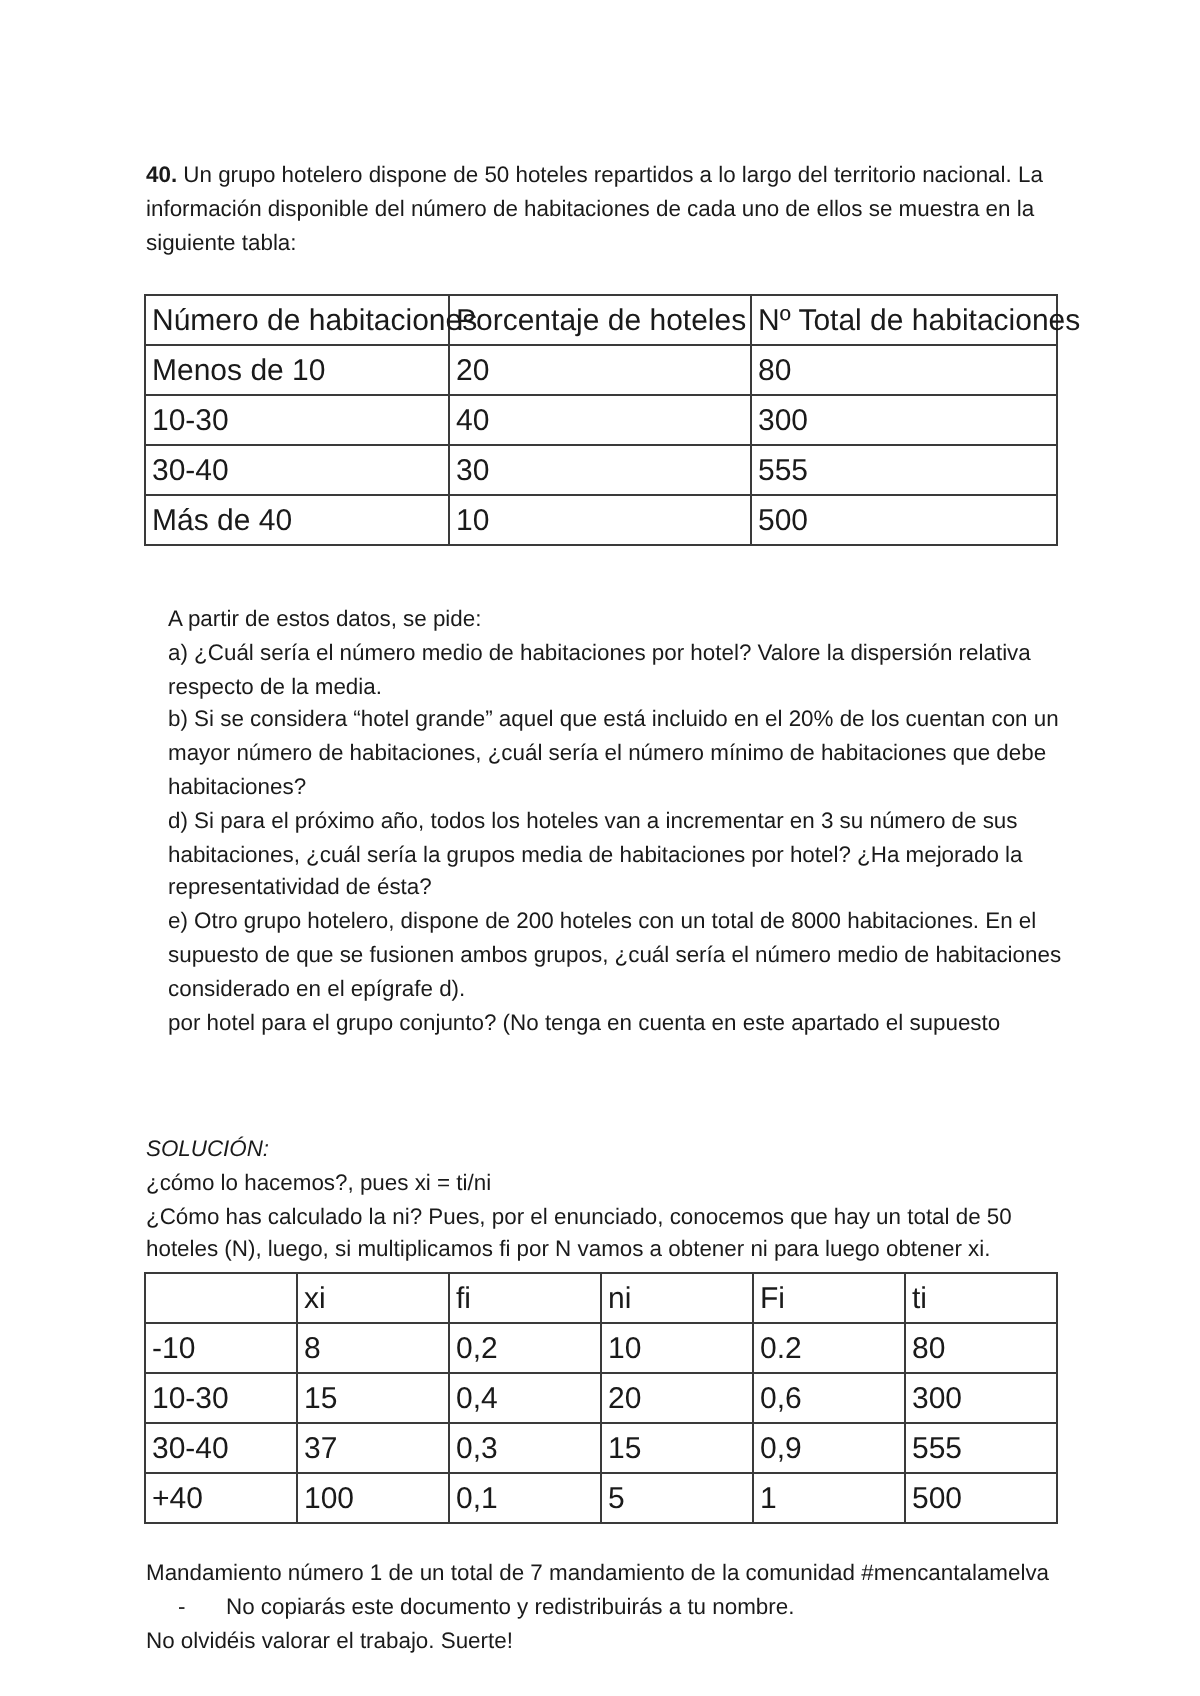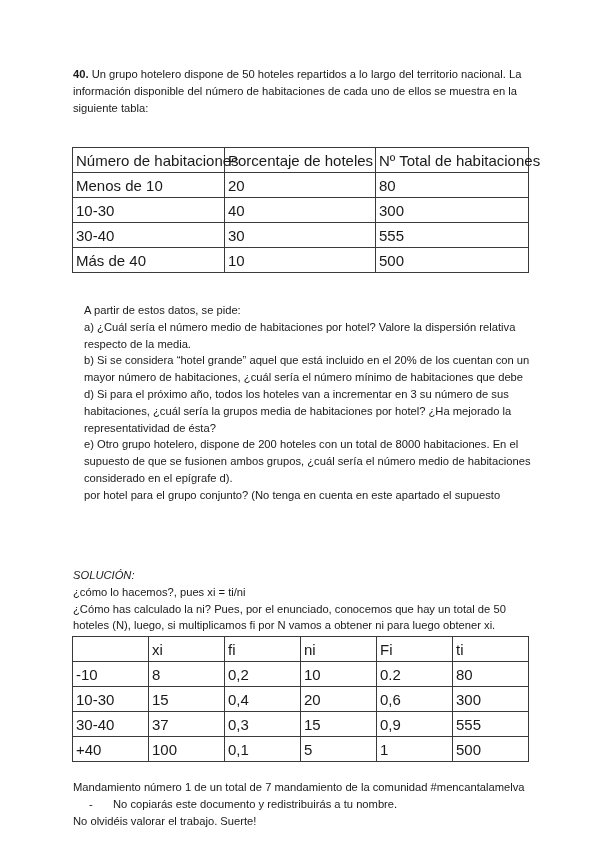--- a/index.html
+++ b/index.html
@@ -56,21 +56,21 @@
     #table2 col { width: 76px; }
 
     .bullet-line { padding-left: 16px; }
     .bullet-dash { display: inline-block; width: 24px; }
   </style>
 </head>
 <body>
 
 <div class="page">
 
-  <p class="para" style="top:66px;">
+  <p class="para" style="top:80px;">
     <span class="line"><span class="bold">40.</span><span> Un grupo hotelero dispone de 50 hoteles repartidos a lo largo del territorio nacional. La</span></span>
     <span class="line">información disponible del número de habitaciones de cada uno de ellos se muestra en la</span>
     <span class="line">siguiente tabla:</span>
   </p>
 
   <table class="grid" id="table1">
     <colgroup>
         <col class="c1">
         <col class="c2">
         <col class="c3">
@@ -103,20 +103,21 @@
     </tr>
   </tbody>
     </table>
 
   <p class="para" style="top:302px;margin-left:11px;">
     <span class="line">A partir de estos datos, se pide:</span>
     <span class="line">a) ¿Cuál sería el número medio de habitaciones por hotel? Valore la dispersión relativa</span>
     <span class="line">respecto de la media.</span>
     <span class="line">b) Si se considera “hotel grande” aquel que está incluido en el 20% de los cuentan con un</span>
     <span class="line">mayor número de habitaciones, ¿cuál sería el número mínimo de habitaciones que debe</span>
+    <span class="line">habitaciones?</span>
     <span class="line">d) Si para el próximo año, todos los hoteles van a incrementar en 3 su número de sus</span>
     <span class="line">habitaciones, ¿cuál sería la grupos media de habitaciones por hotel? ¿Ha mejorado la</span>
     <span class="line">representatividad de ésta?</span>
     <span class="line">e) Otro grupo hotelero, dispone de 200 hoteles con un total de 8000 habitaciones. En el</span>
     <span class="line">supuesto de que se fusionen ambos grupos, ¿cuál sería el número medio de habitaciones</span>
     <span class="line">considerado en el epígrafe d).</span>
     <span class="line">por hotel para el grupo conjunto? (No tenga en cuenta en este apartado el supuesto</span>
   </p>
 
   <p class="para" style="top:567px;">

